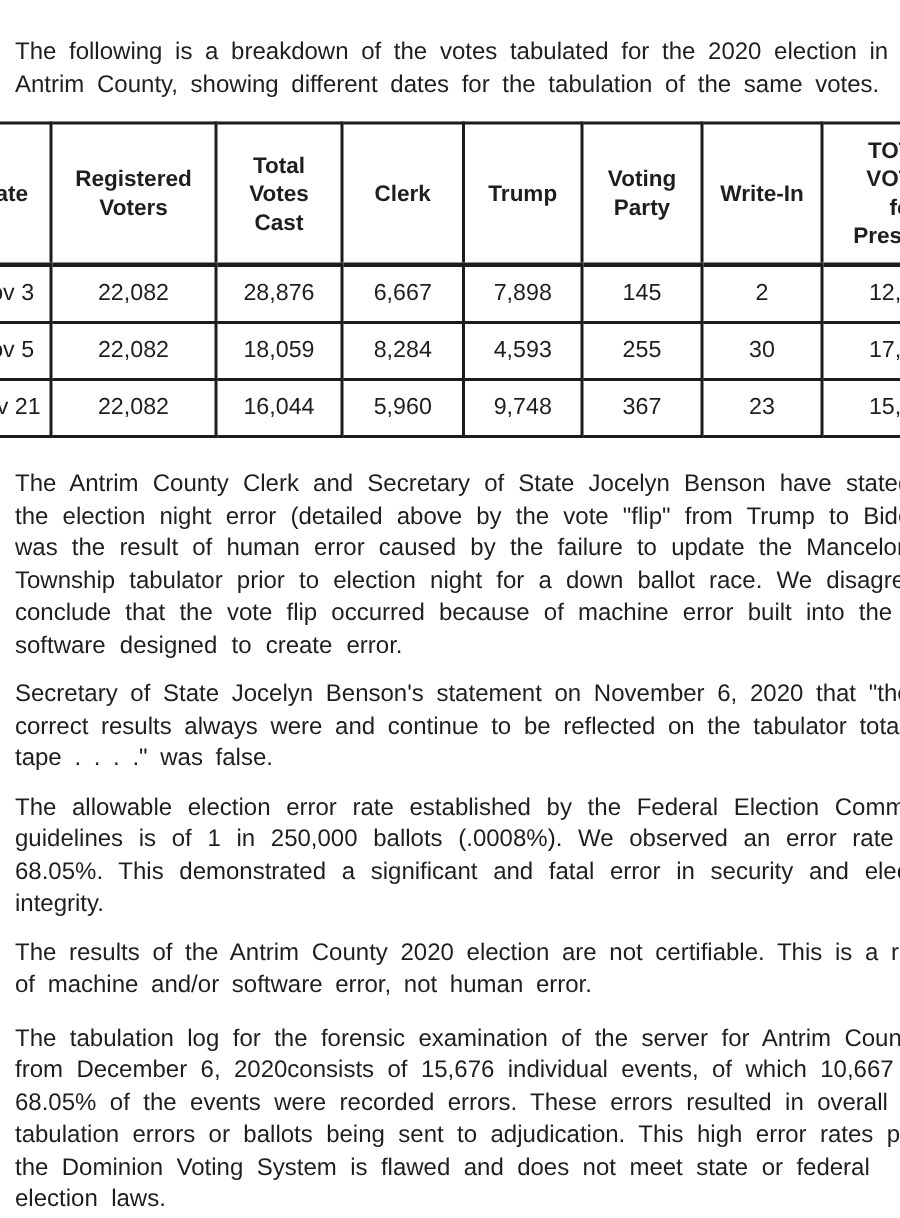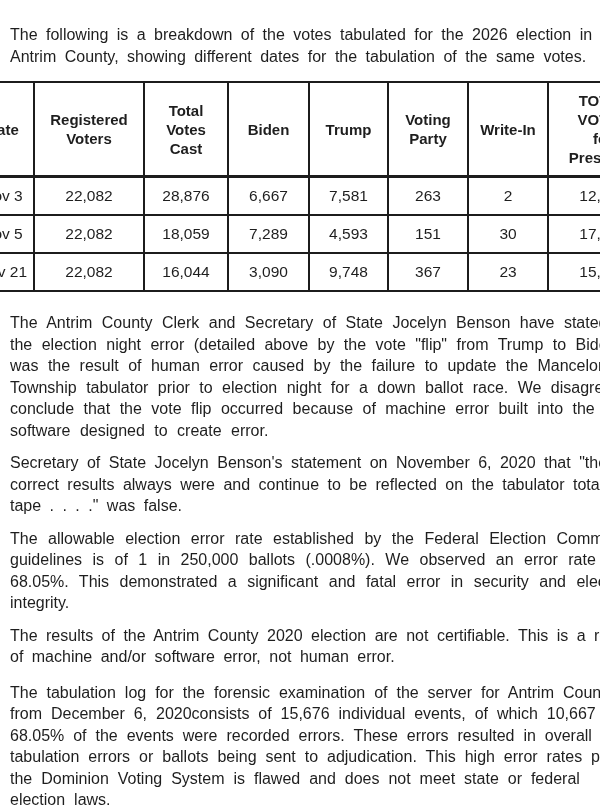--- a/index.html
+++ b/index.html
@@ -54,21 +54,21 @@
     font-weight: normal;
     height: 36px;
     white-space: nowrap;
   }
 </style>
 </head>
 <body>
 
 <div class="page">
 
-  <p class="para intro">The following is a breakdown of the votes tabulated for the 2026 election in
+  <p class="para intro">The following is a breakdown of the votes tabulated for the 2020 election in
 Antrim County, showing different dates for the tabulation of the same votes.</p>
 
   <table class="votes">
     <colgroup>
       <col style="width:63px">
       <col style="width:110px">
       <col style="width:84px">
       <col style="width:81px">
       <col style="width:79px">
       <col style="width:80px">
@@ -76,57 +76,57 @@
       <col style="width:110px">
     </colgroup>
     <thead>
       <tr>
         <th>Date</th>
         <th>Registered
 Voters</th>
         <th>Total
 Votes
 Cast</th>
-        <th>Biden</th>
+        <th>Clerk</th>
         <th>Trump</th>
         <th>Voting
 Party</th>
         <th>Write-In</th>
         <th>TOTAL
 VOTES
 for
 President</th>
       </tr>
     </thead>
     <tbody>
       <tr>
         <td>Nov 3</td>
         <td>22,082</td>
         <td>28,876</td>
         <td>6,667</td>
-        <td>7,581</td>
-        <td>263</td>
+        <td>7,898</td>
+        <td>145</td>
         <td>2</td>
         <td>12,437</td>
       </tr>
       <tr>
         <td>Nov 5</td>
         <td>22,082</td>
         <td>18,059</td>
-        <td>7,289</td>
+        <td>8,284</td>
         <td>4,593</td>
-        <td>151</td>
+        <td>255</td>
         <td>30</td>
         <td>17,347</td>
       </tr>
       <tr>
         <td>Nov 21</td>
         <td>22,082</td>
         <td>16,044</td>
-        <td>3,090</td>
+        <td>5,960</td>
         <td>9,748</td>
         <td>367</td>
         <td>23</td>
         <td>15,972</td>
       </tr>
     </tbody>
   </table>
 
   <p class="para p1">The Antrim County Clerk and Secretary of State Jocelyn Benson have stated that
 the election night error (detailed above by the vote "flip" from Trump to Biden)

